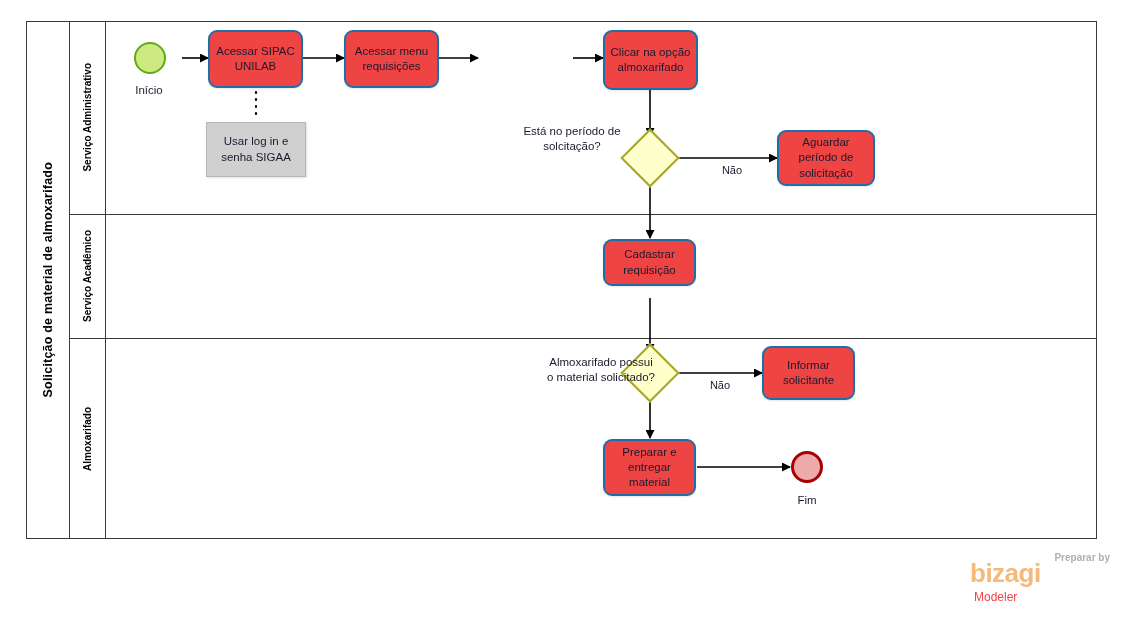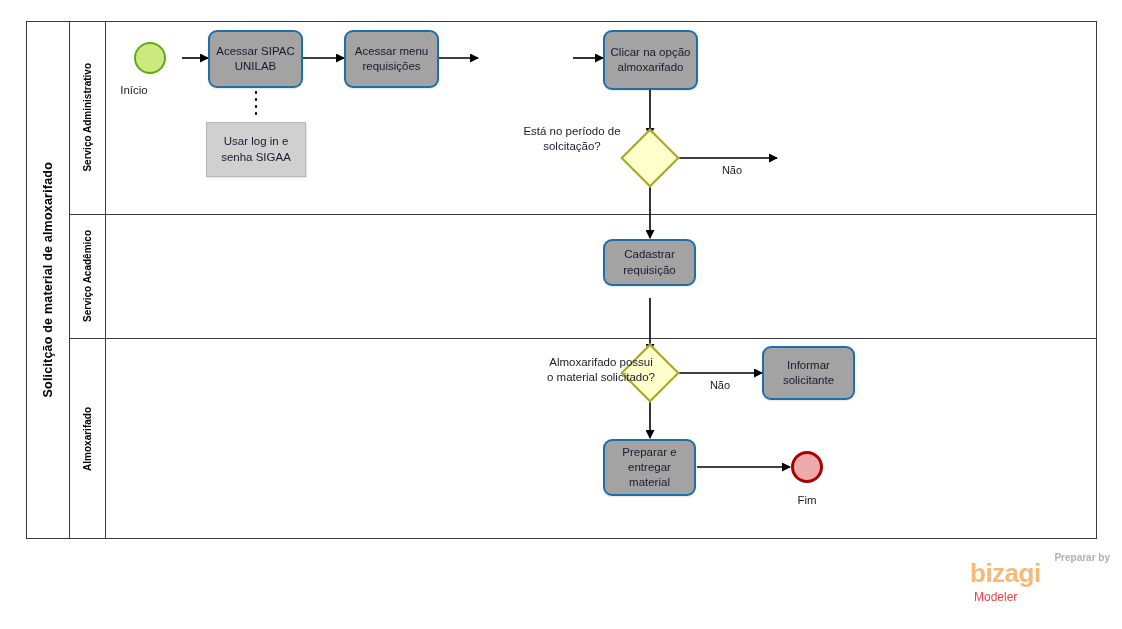--- a/index.html
+++ b/index.html
@@ -80,21 +80,21 @@
     left: 70px;
     width: 1027px;
     height: 0;
     border-top: 1.5px solid #3a3a3a;
   }
 
   
   .task {
     position: absolute;
     box-sizing: border-box;
-    background: #a3a3a3;
+    background: #ef4444;
     border: 2px solid #1f6ea8;
     border-radius: 9px;
     display: flex;
     align-items: center;
     justify-content: center;
     text-align: center;
     font-size: 11.5px;
     color: #1a1a2e;
     line-height: 1.32;
     padding: 2px 5px;
@@ -253,36 +253,37 @@
 
       <line x1="650" y1="395" x2="650" y2="438" stroke="#000" stroke-width="1.6" marker-end="url(#arrow)"></line>
 
       <line x1="697" y1="467" x2="790" y2="467" stroke="#000" stroke-width="1.6" marker-end="url(#arrow)"></line>
 
       <line x1="256" y1="92" x2="256" y2="120" stroke="#000" stroke-width="2.2" stroke-dasharray="1,6" stroke-linecap="round"></line>
     </svg>
   </div>
 
   <div class="event start" style="left:134px; top:42px;"></div>
-  <div class="lbl" style="left:98px; top:83px; width:72px;">Início</div>
+  <div class="lbl" style="left:113px; top:83px; width:72px;">Início</div>
 
   <div class="task" style="left:208px; top:30px; width:95px; height:58px;">Acessar SIPAC UNILAB</div>
 
   <div class="annotation" style="left:206px; top:122px; width:100px; height:55px;">Usar log in e senha SIGAA</div>
 
   <div class="task" style="left:344px; top:30px; width:95px; height:58px;">Acessar menu requisições</div>
 
 
   <div class="task" style="left:603px; top:30px; width:95px; height:60px;">Clicar na opção almoxarifado</div>
 
   <div class="gateway" style="left:629px; top:137px;"></div>
   <div class="lbl" style="left:522px; top:124px; width:100px;">Está no período de solcitação?</div>
 
   <div class="lbl small" style="left:712px; top:163px; width:40px;">Não</div>
 
+  <div class="task" style="left:777px; top:130px; width:98px; height:56px;">Aguardar período de solicitação</div>
 
   <div class="lbl small" style="left:652px; top:212px; width:40px; text-align:left;margin-top:40px;">Sim</div>
 
   <div class="task" style="left:603px; top:239px; width:93px; height:47px;">Cadastrar requisição</div>
 
   <div class="gateway" style="left:629px; top:352px;"></div>
   <div class="lbl" style="left:512px; top:355px; width:110px;margin-left:34px;">Almoxarifado possui o material solicitado?</div>
 
   <div class="lbl small" style="left:700px; top:378px; width:40px;">Não</div>
 

